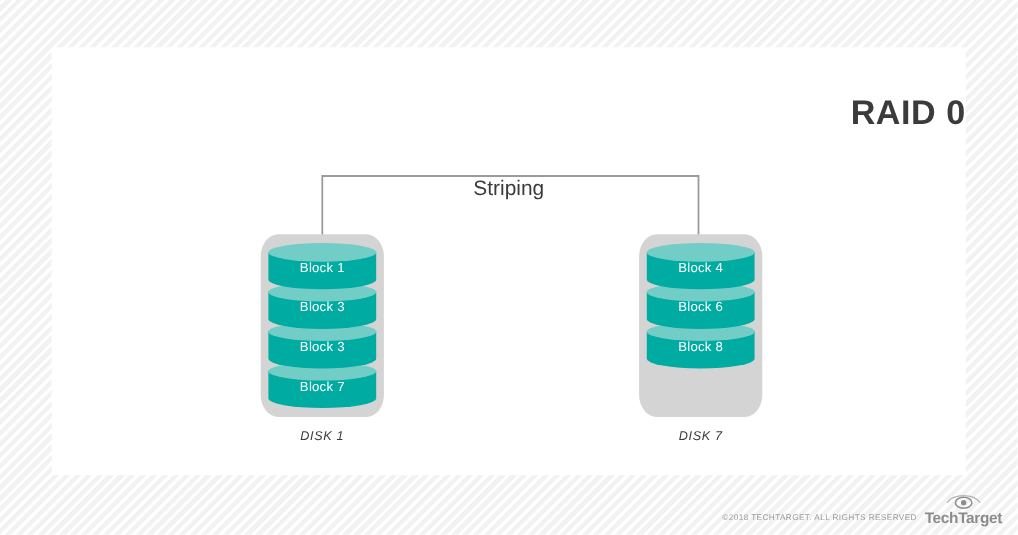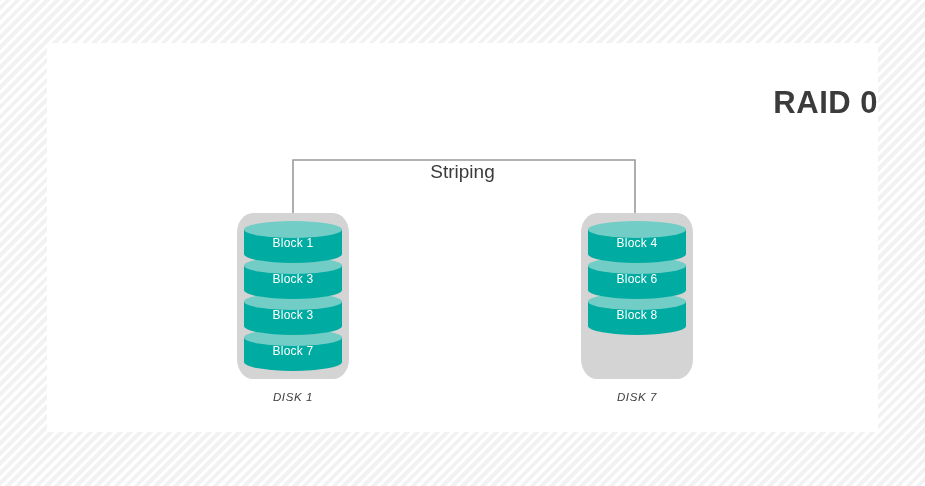--- a/index.html
+++ b/index.html
@@ -244,13 +244,26 @@
           <div class="block-body"></div>
           <div class="block-top"></div>
           <div class="block-label">Block 8</div>
         </div>
       </div>
       <div class="disk-caption">DISK 7</div>
     </div>
 
   </div>
 
+  <div class="footer">
+    <div class="copyright">©2018 TECHTARGET. ALL RIGHTS RESERVED</div>
+    <div class="brand">
+      <div class="brand-mark">
+        <svg width="34" height="15" viewBox="0 0 34 15">
+          <path d="M2 9 C 8 0.5, 26 0.5, 32 9" fill="none" stroke="#b5b5b5" stroke-width="1.2"></path>
+          <ellipse cx="17" cy="9" rx="7.5" ry="5" fill="none" stroke="#8c8c8c" stroke-width="1.4"></ellipse>
+          <circle cx="17" cy="9" r="2.4" fill="#8c8c8c"></circle>
+        </svg>
+      </div>
+      <div class="brand-name">TechTarget</div>
+    </div>
+  </div>
 </div>
 
 </body></html>

